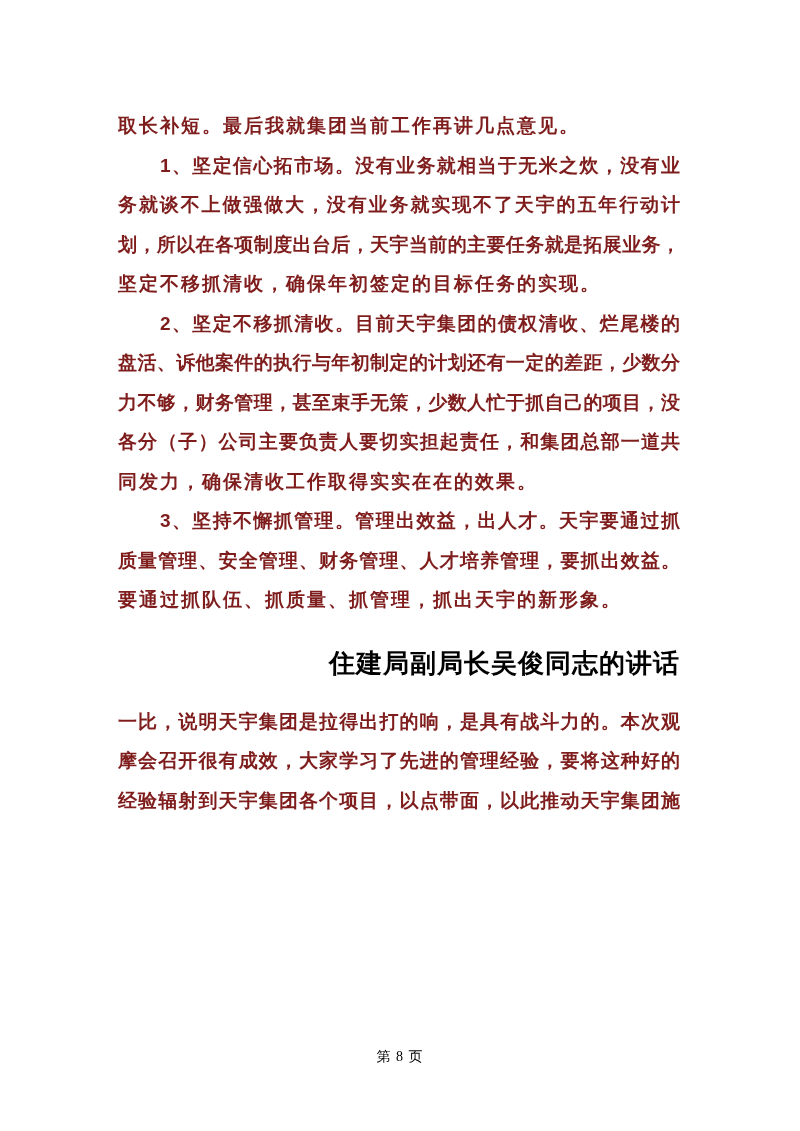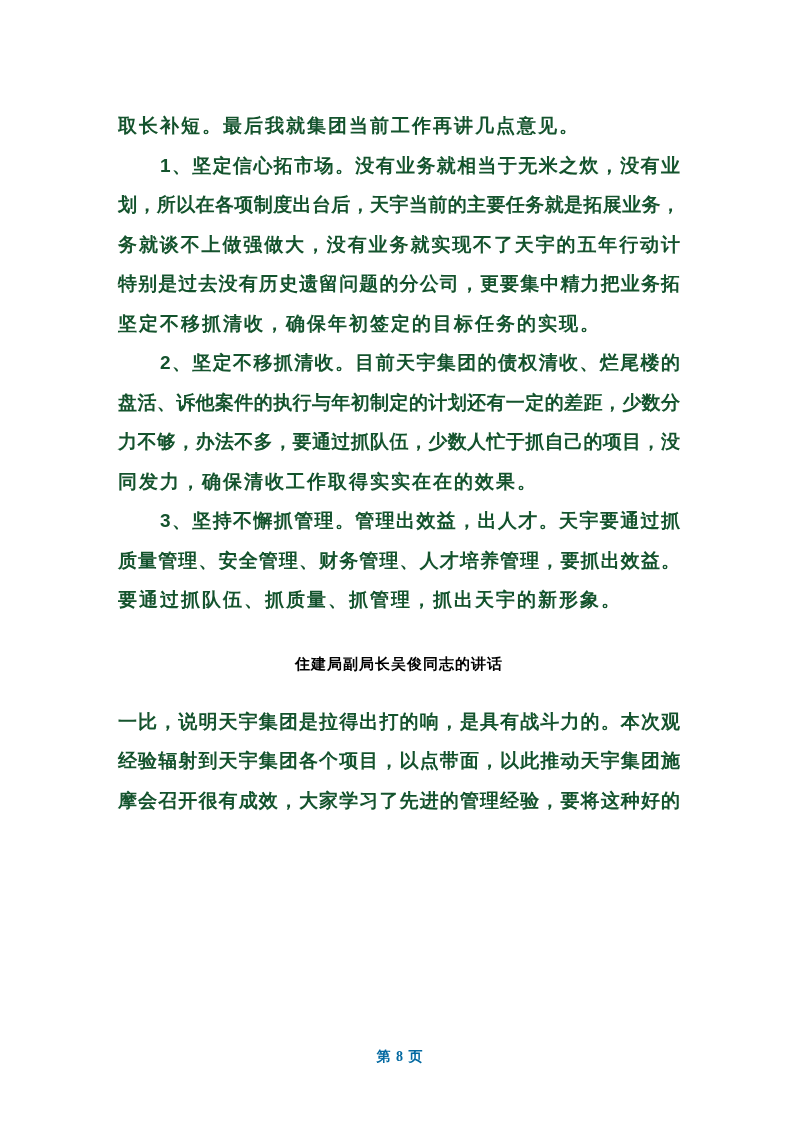--- a/index.html
+++ b/index.html
@@ -23,83 +23,82 @@
     width: 562px;
   }
   .paragraph {
     margin: 0;
     padding: 0;
   }
   .line {
     font-size: 19px;
     line-height: 39.5px;
     font-weight: bold;
-    color: #14532d;
+    color: #7f1d1d;
     text-align: justify;
     text-align-last: justify;
     white-space: normal;
   }
   .line.first-indent {
     text-indent: 42px;
   }
   .line.para-end {
     text-align: left;
     text-align-last: left;
     letter-spacing: 2px;
   }
   .heading {
-    font-size: 15px;
+    font-size: 26px;
     line-height: 39.5px;
     font-weight: bold;
-    text-align: center;
+    text-align: right;
     letter-spacing: 1px;
     margin: 24px 0 18.5px 0;
   }
   .footer {
     position: absolute;
     left: 0;
     top: 1048px;
     width: 100%;
     text-align: center;
     font-family: "Liberation Serif", "DejaVu Serif", serif;
     font-size: 14px;
-    color: #0369a1;
+    color: #000000;
     letter-spacing: 1px;
-    font-weight: bold;
   }
 </style>
 </head>
 <body>
 
 <div class="page">
   <div class="doc-body">
       <div class="paragraph">
         <div class="line para-end">取长补短。最后我就集团当前工作再讲几点意见。</div>
       </div>
       <div class="paragraph">
         <div class="line first-indent">1、坚定信心拓市场。没有业务就相当于无米之炊，没有业</div>
+        <div class="line">务就谈不上做强做大，没有业务就实现不了天宇的五年行动计</div>
         <div class="line">划，所以在各项制度出台后，天宇当前的主要任务就是拓展业务，</div>
-        <div class="line">务就谈不上做强做大，没有业务就实现不了天宇的五年行动计</div>
-        <div class="line">特别是过去没有历史遗留问题的分公司，更要集中精力把业务拓</div>
         <div class="line para-end">坚定不移抓清收，确保年初签定的目标任务的实现。</div>
       </div>
       <div class="paragraph">
         <div class="line first-indent">2、坚定不移抓清收。目前天宇集团的债权清收、烂尾楼的</div>
         <div class="line">盘活、诉他案件的执行与年初制定的计划还有一定的差距，少数分</div>
-        <div class="line">力不够，办法不多，要通过抓队伍，少数人忙于抓自己的项目，没</div>
+        <div class="line">力不够，财务管理，甚至束手无策，少数人忙于抓自己的项目，没</div>
+        <div class="line">各分（子）公司主要负责人要切实担起责任，和集团总部一道共</div>
         <div class="line para-end">同发力，确保清收工作取得实实在在的效果。</div>
       </div>
       <div class="paragraph">
         <div class="line first-indent">3、坚持不懈抓管理。管理出效益，出人才。天宇要通过抓</div>
         <div class="line">质量管理、安全管理、财务管理、人才培养管理，要抓出效益。</div>
         <div class="line para-end">要通过抓队伍、抓质量、抓管理，抓出天宇的新形象。</div>
       </div>
       <div class="heading">住建局副局长吴俊同志的讲话</div>
       <div class="paragraph">
         <div class="line">一比，说明天宇集团是拉得出打的响，是具有战斗力的。本次观</div>
+        <div class="line">摩会召开很有成效，大家学习了先进的管理经验，要将这种好的</div>
         <div class="line">经验辐射到天宇集团各个项目，以点带面，以此推动天宇集团施</div>
-        <div class="line">摩会召开很有成效，大家学习了先进的管理经验，要将这种好的</div>
       </div>
     </div>
   <div class="footer">
     <span>第 8 页</span>
   </div>
 </div>
 
 </body></html>

